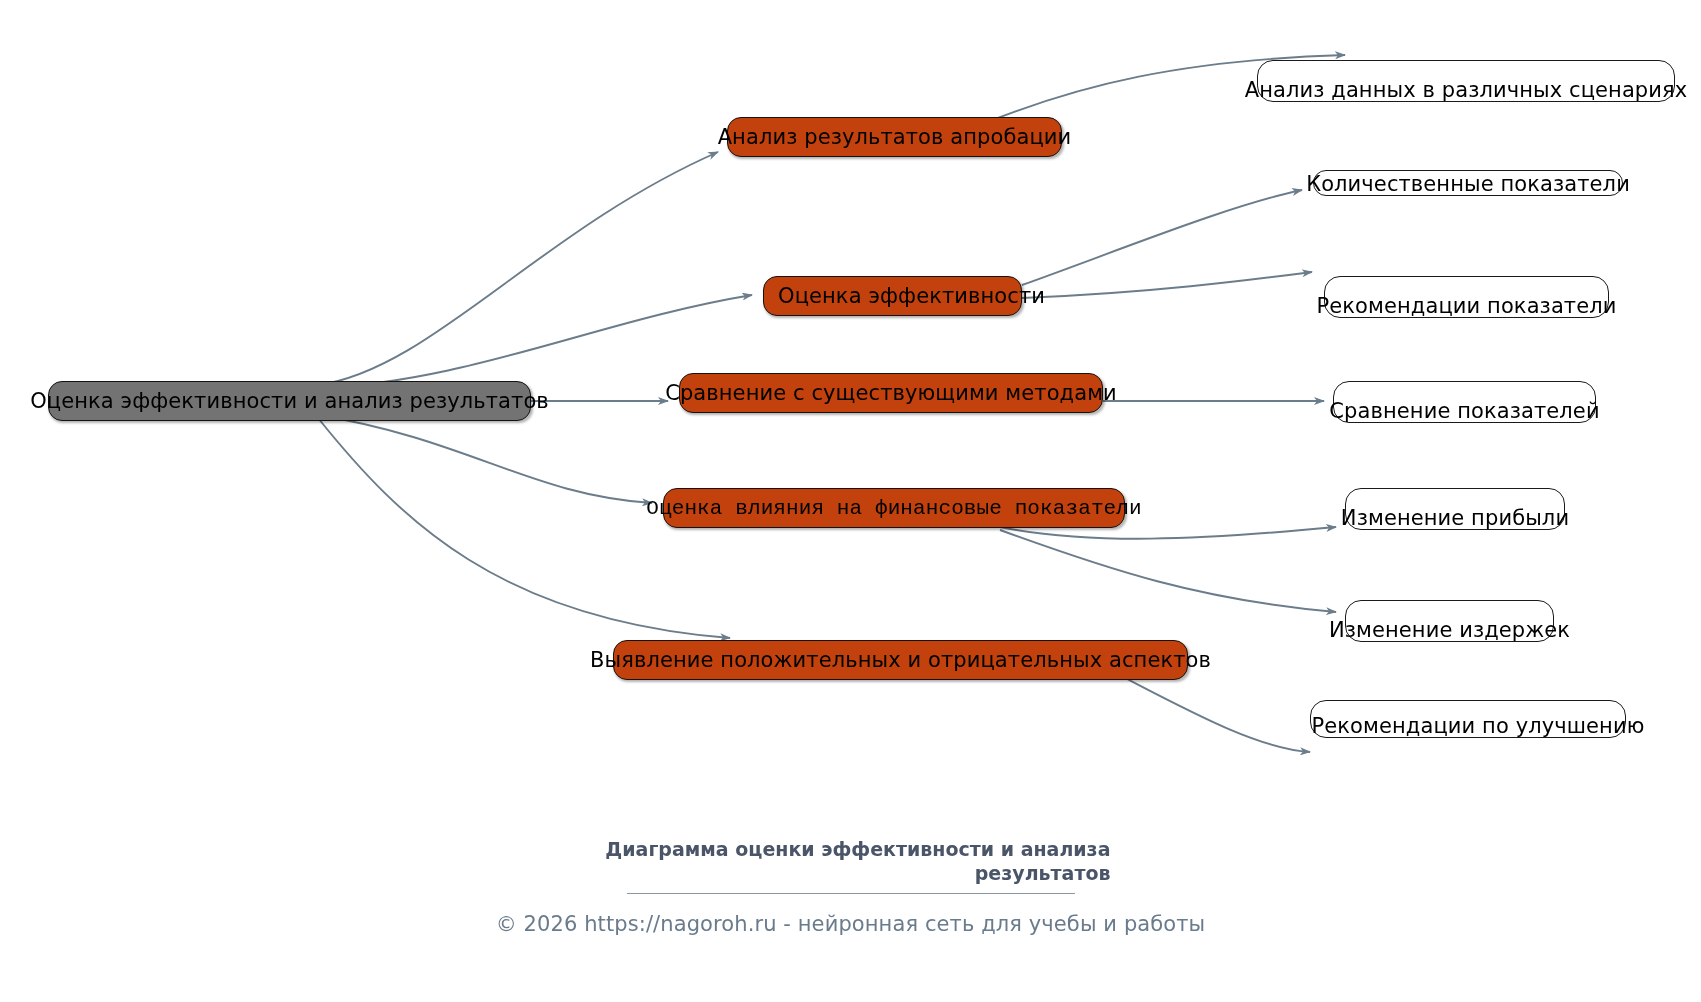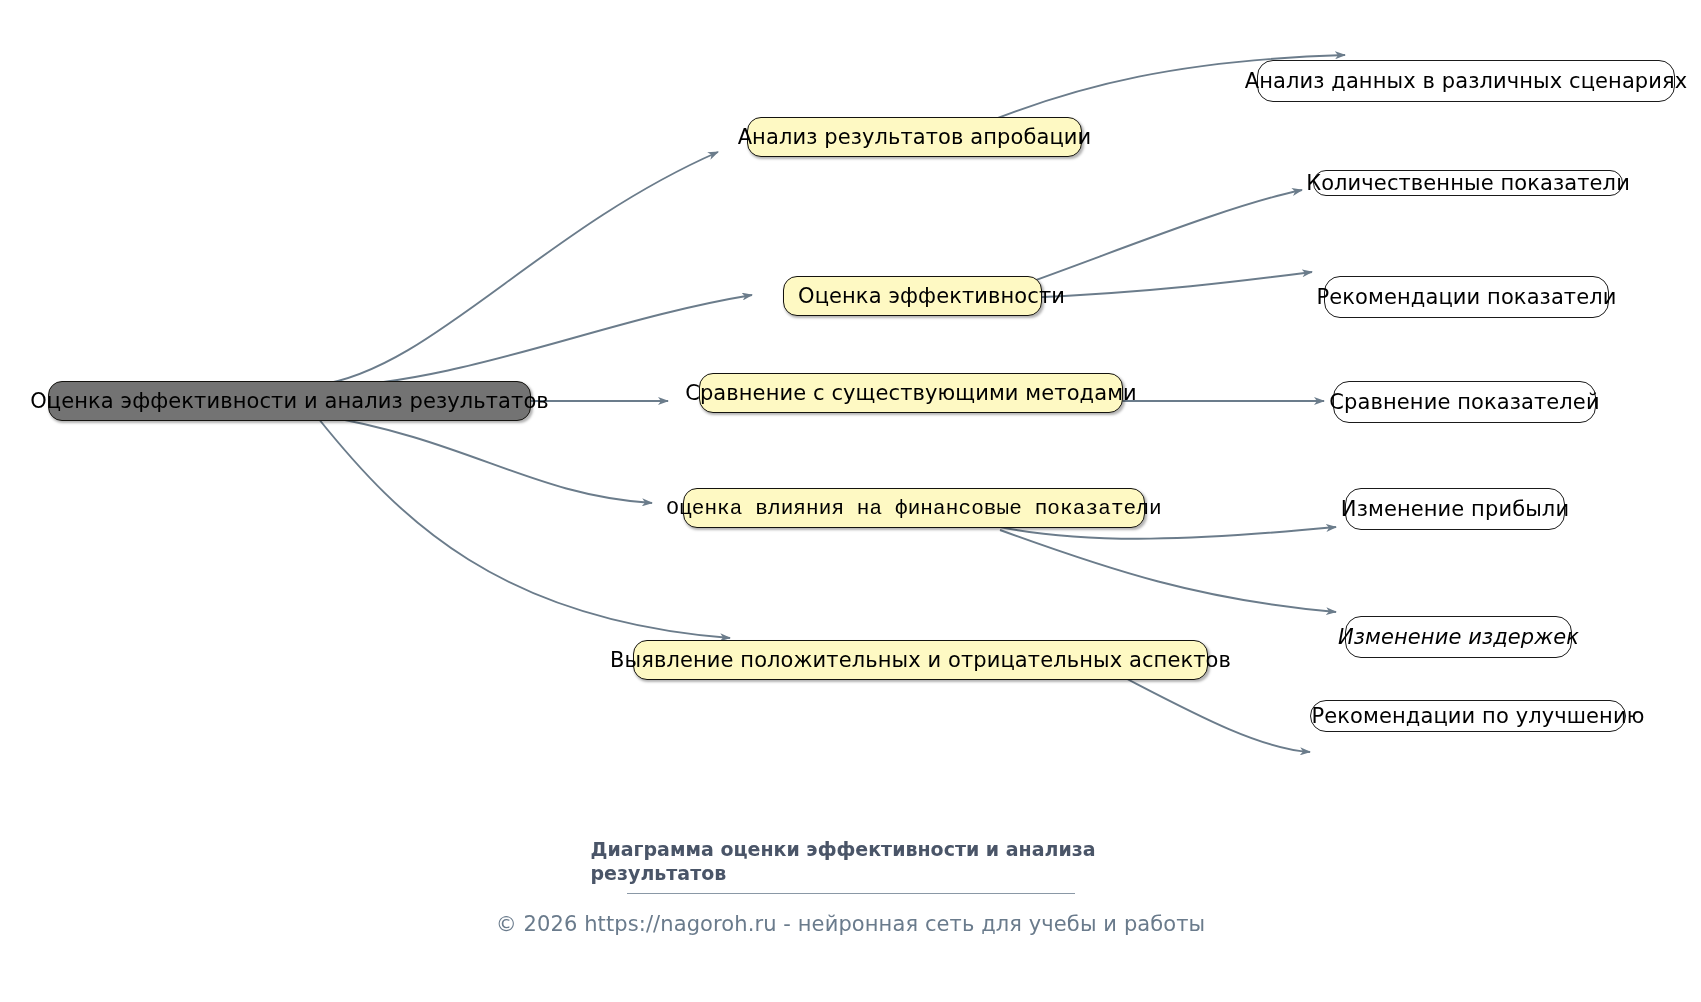--- a/index.html
+++ b/index.html
@@ -40,41 +40,41 @@
     letter-spacing: 0.1px;
   }
   .node-root {
     background: #737373;
     border: 1.6px solid #14130f;
     color: #000000;
     font-size: 21px;
     box-shadow: 1.5px 2px 2.5px rgba(0,0,0,0.30);
   }
   .node-branch {
-    background: #fef9c3;
+    background: #c2410c;
     border: 1.6px solid #14130f;
     color: #000000;
     font-size: 21px;
     box-shadow: 1.5px 2px 2.5px rgba(0,0,0,0.30);
-    margin-left: 20px;
   }
   .node-leaf {
     background: #ffffff;
     border: 1.7px solid #1a1a1a;
     color: #000000;
     font-size: 21px;
     border-radius: 16px;
+    align-items: flex-end;
   }
   #diagram-title {
     position: absolute;
     left: 50%;
     transform: translateX(-50%);
     top: 838px;
     width: 520px;
-    text-align: left;
+    text-align: right;
     font-size: 19px;
     font-weight: bold;
     color: #4a5568;
     line-height: 1.25;
   }
   #title-divider {
     position: absolute;
     left: 50%;
     transform: translateX(-50%);
     top: 893px;
@@ -161,25 +161,25 @@
   </div>
 
   <div class="node node-leaf" style="left:1333px; top:381px; width:263px; height:42px;">
     <span>Сравнение показателей</span>
   </div>
 
   <div class="node node-leaf" style="left:1345px; top:488px; width:220px; height:42px;">
     <span>Изменение прибыли</span>
   </div>
 
-  <div class="node node-leaf" style="left:1345px; top:616px; width:227px; height:42px;font-style:italic;">
+  <div class="node node-leaf" style="left:1345px; top:600px; width:209px; height:42px;">
     <span>Изменение издержек</span>
   </div>
 
-  <div class="node node-leaf" style="left:1310px; top:700px; width:316px; height:32px;padding-left:20px;">
+  <div class="node node-leaf" style="left:1310px; top:700px; width:316px; height:38px;padding-left:20px;">
     <span>Рекомендации по улучшению</span>
   </div>
 
   <div id="diagram-title">Диаграмма оценки эффективности и анализа результатов</div>
 
   <div id="title-divider"></div>
 
   <div id="copyright">© 2026 https://nagoroh.ru - нейронная сеть для учебы и работы</div>
 
 </div>

